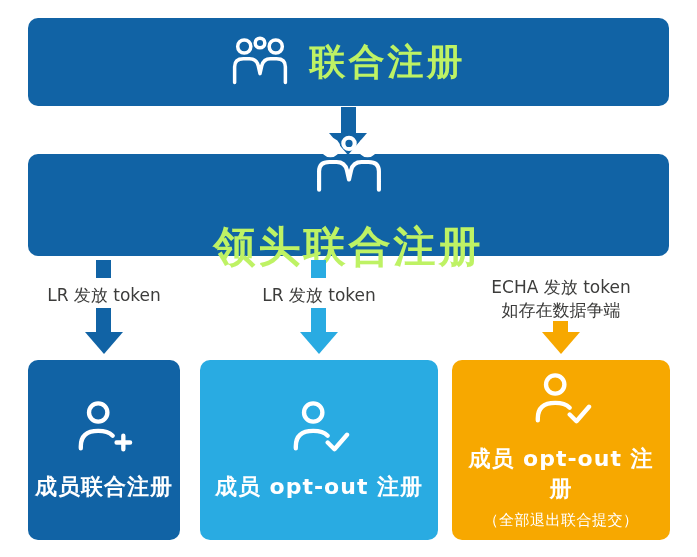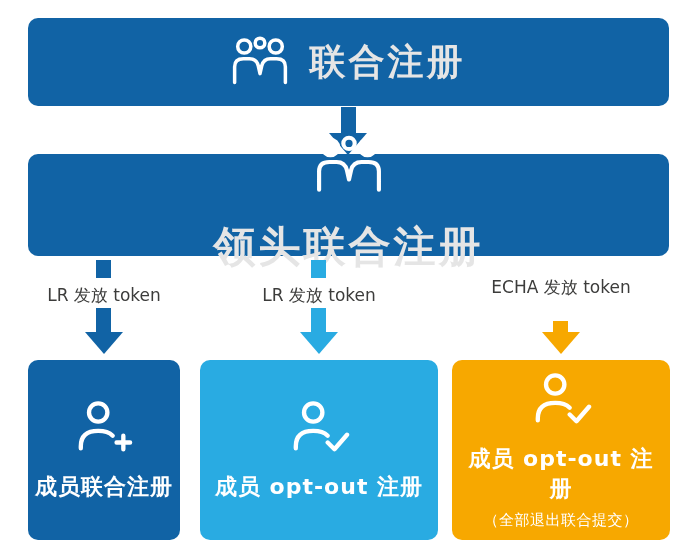--- a/index.html
+++ b/index.html
@@ -14,21 +14,21 @@
     overflow: hidden;
   }
 
   
   .banner {
     position: absolute;
     left: 28px;
     width: 641px;
     border-radius: 10px;
     background: var(--dark-blue);
-    color: #e5e5e5;
+    color: #bef264;
     display: flex;
     align-items: center;
     justify-content: center;
     gap: 22px;
   }
   #top-banner  { top: 18px;  height: 88px; }
   #lead-banner { top: 154px; height: 102px; flex-direction: column; }
   .banner-title { font-weight: bold; letter-spacing: 3px; }
   #top-banner  .banner-title { font-size: 36px; }
   #lead-banner .banner-title { font-size: 42px; }
@@ -120,20 +120,21 @@
   <div class="flow-label" style="left:4px; top:284px; width:200px;">LR 发放 token</div>
   <div class="vshaft fill-blue" style="left:96px; top:308px; height:25px;"></div>
   <div class="vhead head-blue" style="left:85px; top:332px;"></div>
 
   <div class="vshaft fill-cyan" style="left:311px; top:260px; height:18px;"></div>
   <div class="flow-label" style="left:219px; top:284px; width:200px;">LR 发放 token</div>
   <div class="vshaft fill-cyan" style="left:311px; top:308px; height:25px;"></div>
   <div class="vhead head-cyan" style="left:300px; top:332px;"></div>
 
   <div class="flow-label" style="left:441px; top:276px; width:240px;text-align:center;">ECHA 发放 token</div>
+  <div class="flow-label" style="left:441px; top:299px; width:240px;">如存在数据争端</div>
   <div class="vshaft fill-orange" style="left:553px; top:321px; height:12px;"></div>
   <div class="vhead head-orange" style="left:542px; top:332px;"></div>
 
   <div class="bottom-box" id="box-member">
     <span class="icon">
       <svg viewBox="0 0 64 60" width="62" height="58">
         <g fill="none" stroke="#ffffff" stroke-width="4.5" stroke-linecap="round" stroke-linejoin="round">
           <circle cx="26" cy="15" r="9.5"></circle>
           <path d="M8,52 v-2 Q8,34 26,34 q10,0 15,5"></path>
           <path d="M45,46 h14 M52,39 v14"></path>

